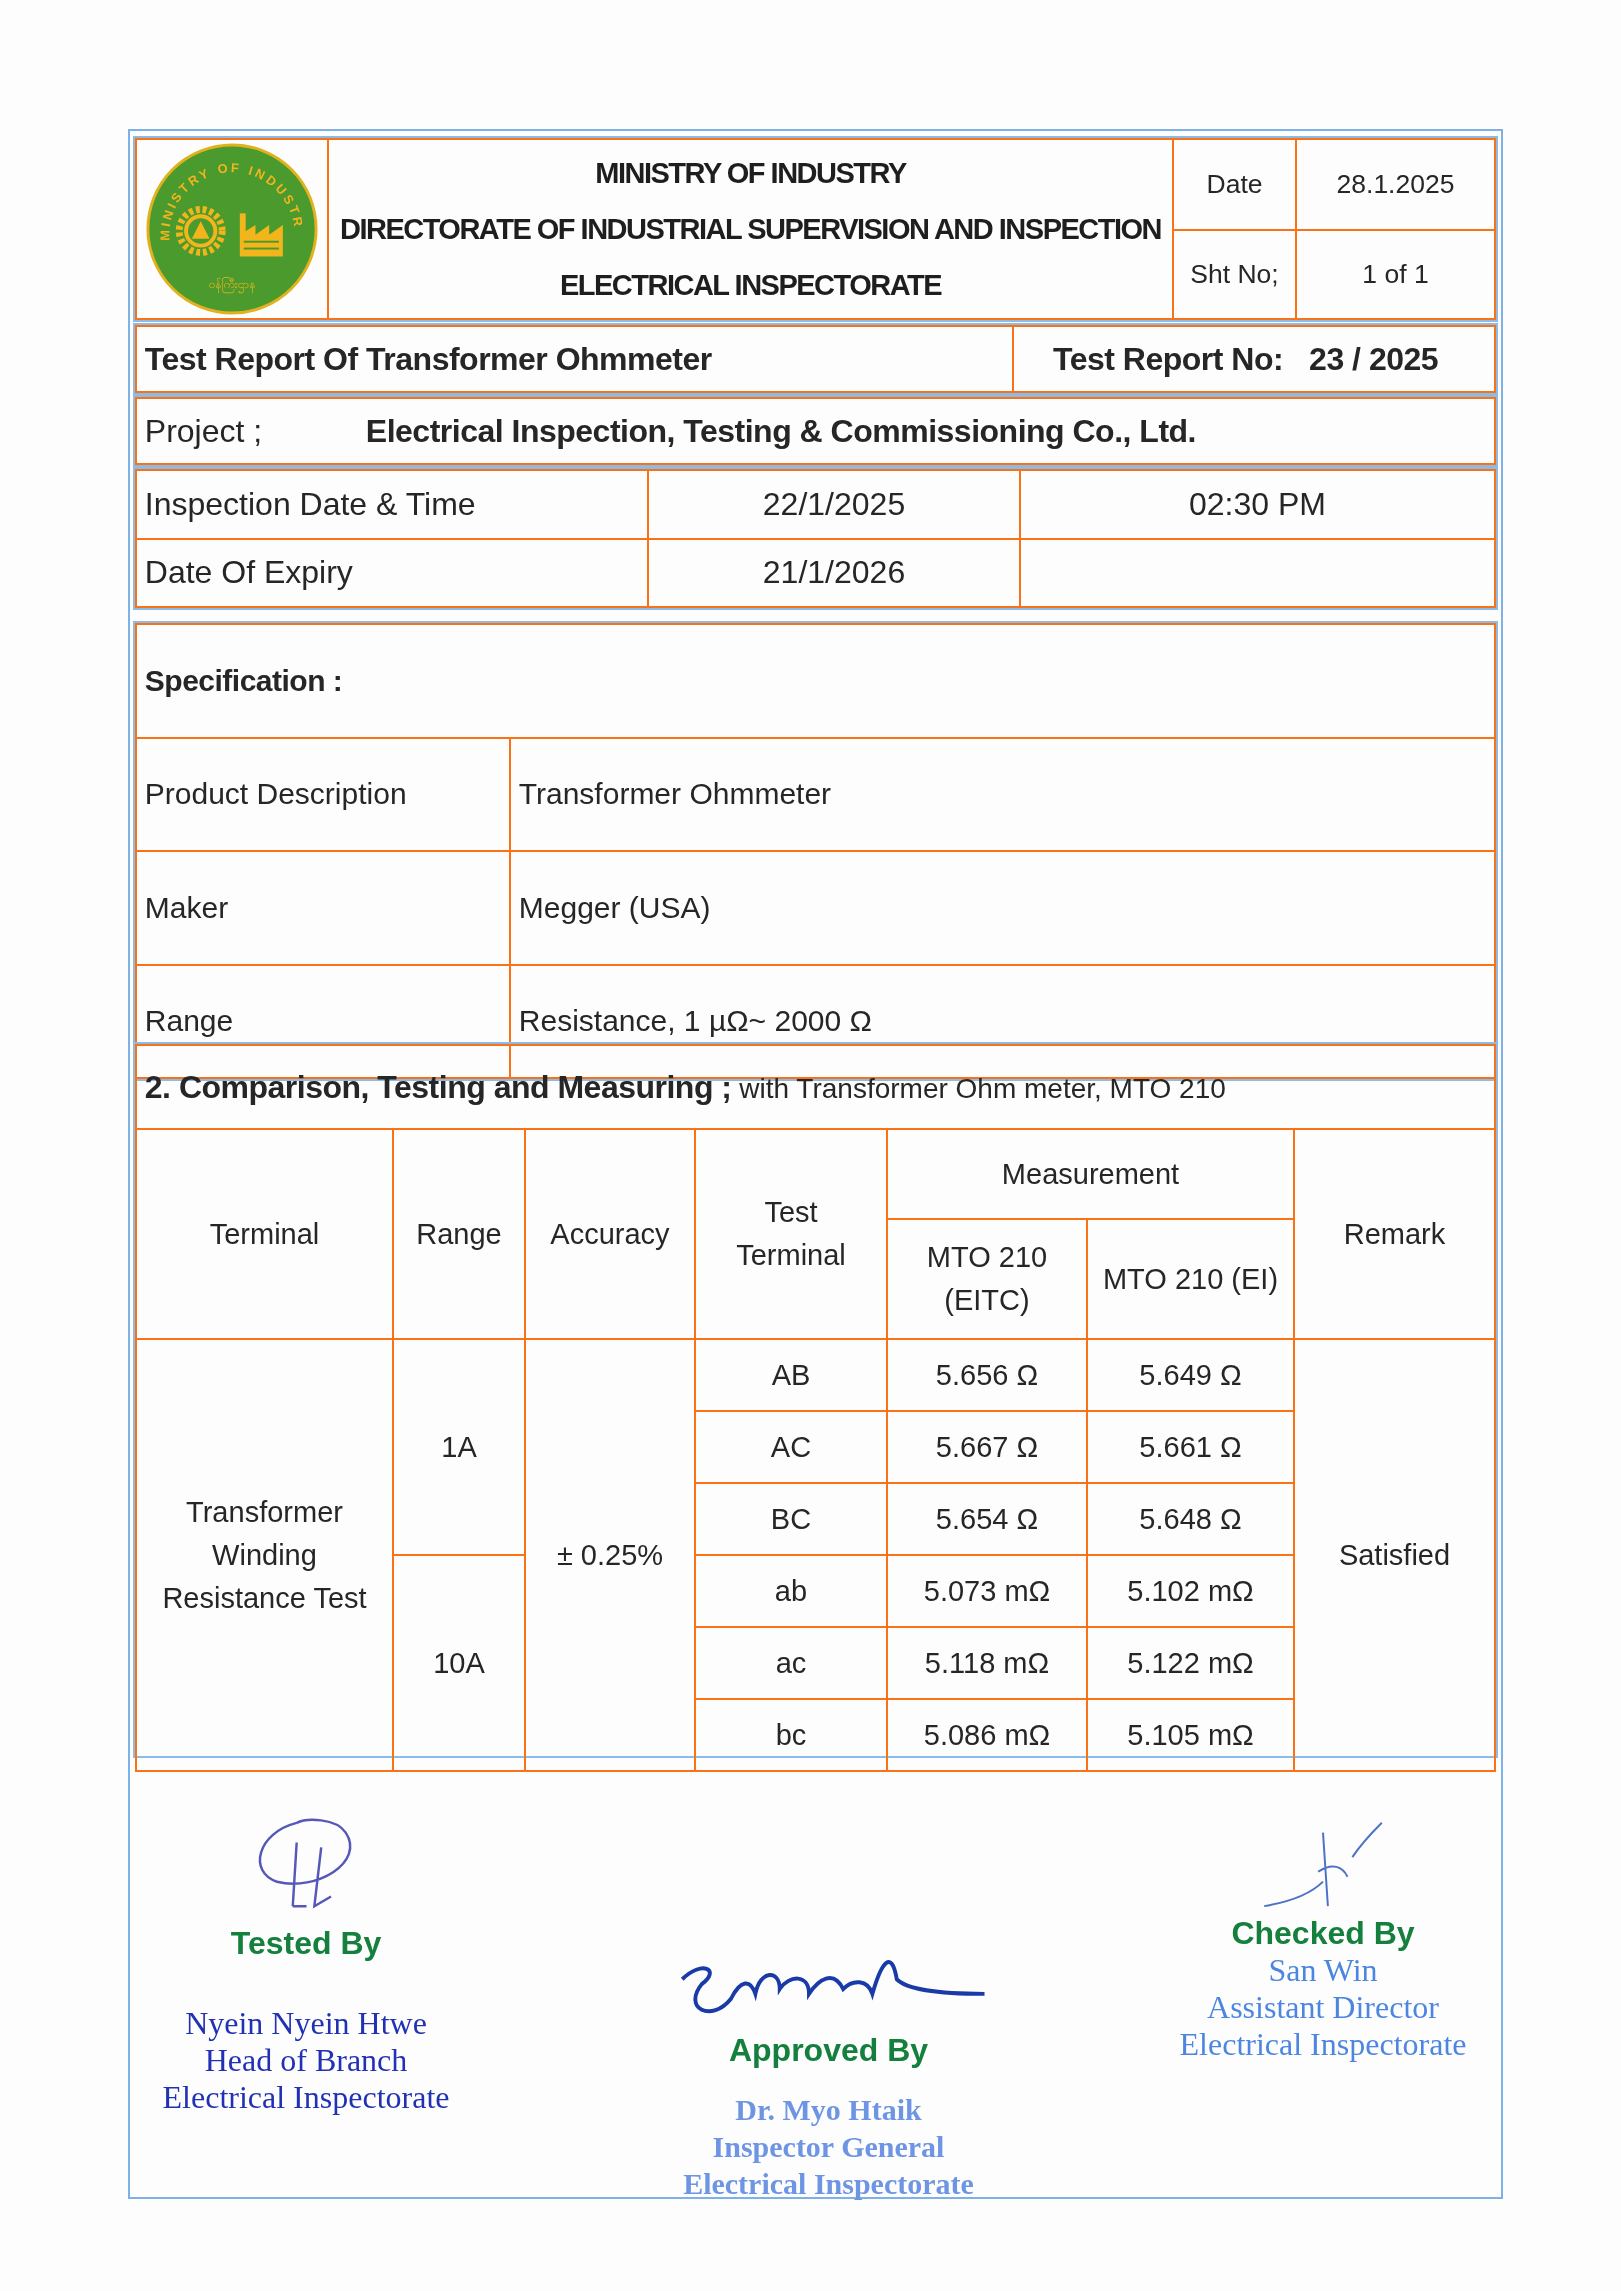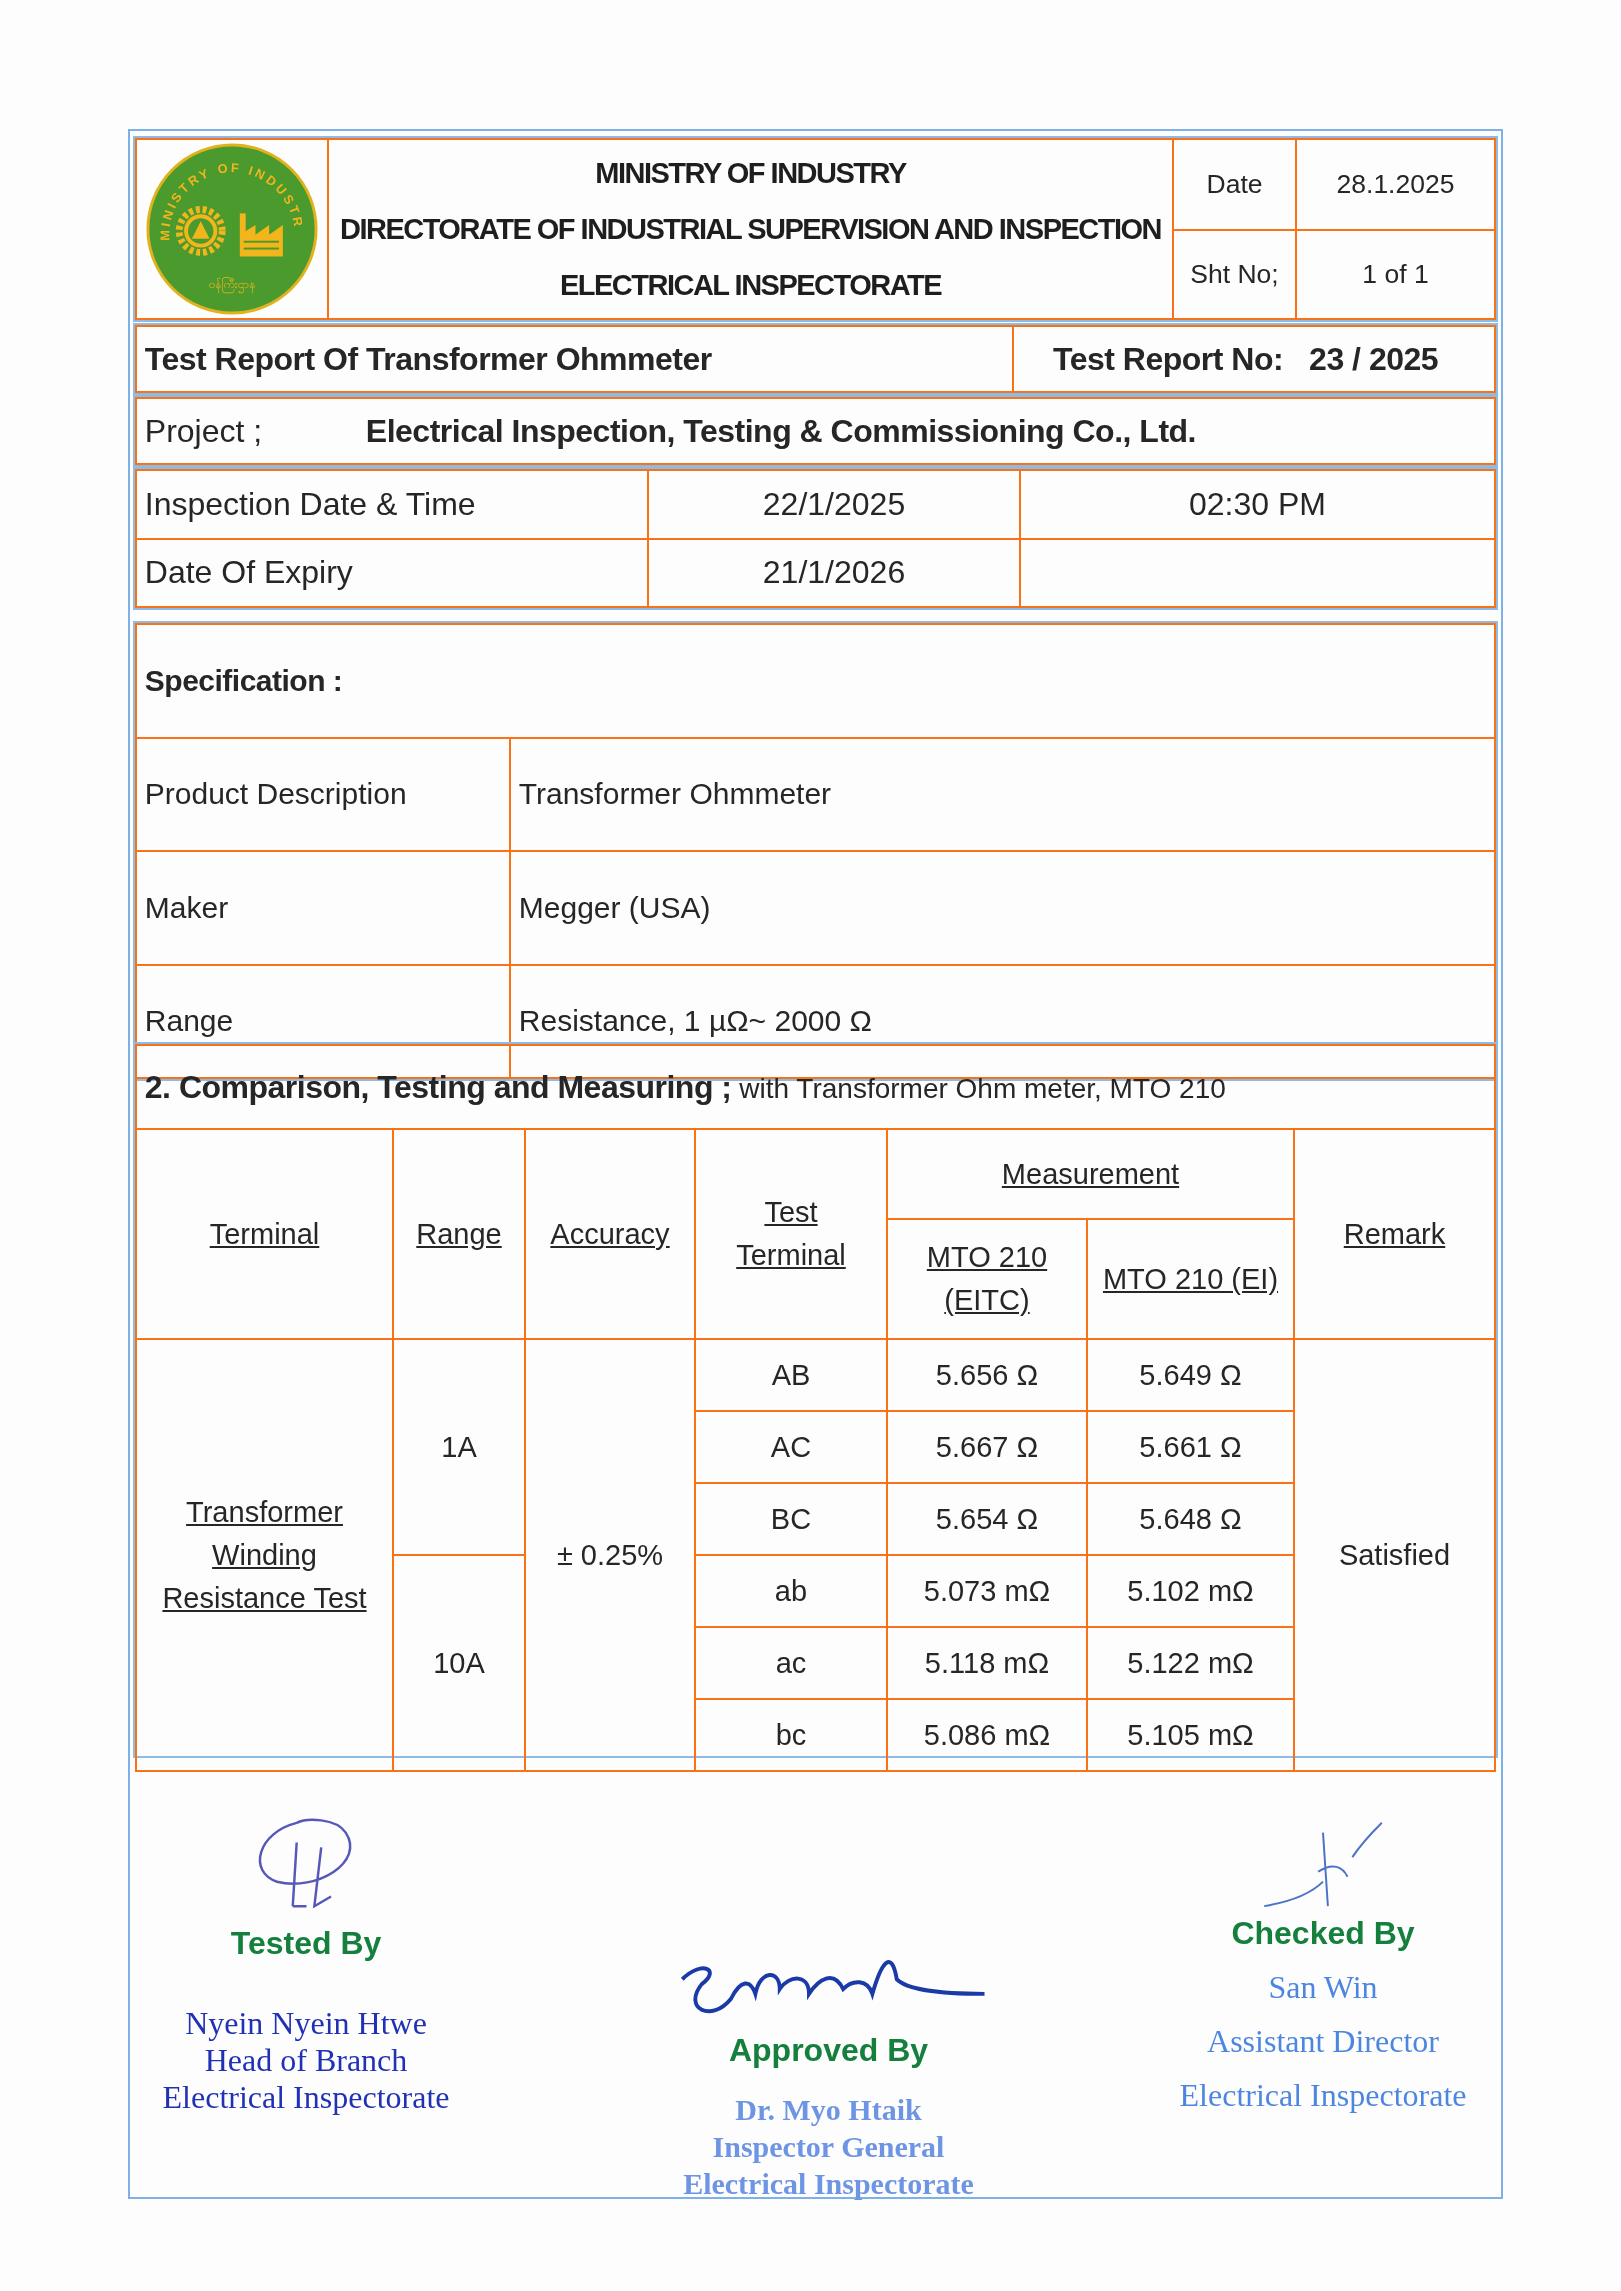--- a/index.html
+++ b/index.html
@@ -24,32 +24,32 @@
   
   .r1 { top: 323px; height: 72px; font-size: 32px; }
   .r2 { top: 395px; height: 72px; font-size: 32px; }
   .r3 { top: 467px; height: 143px; font-size: 32px; }
   .bold { font-weight: bold; letter-spacing: -0.5px; }
   .spec { top: 621px; height: 460px; font-size: 30px; }
   .spec td { height: 68px; }
   .sec2 { top: 1042px; height: 716px; }
   .sec2 .sechead { font-size: 32px; height: 82px; }
   .sec2 .sechead .small { font-size: 28px; font-weight: normal; }
-  .sec2 .th { font-size: 29px; text-align: center; line-height: 43px; text-decoration: underline; }
+  .sec2 .th { font-size: 29px; text-align: center; line-height: 43px; }
   .sec2 .td { font-size: 29px; text-align: center; height: 70px; }
   
   .sig { position: absolute; text-align: center; }
   .sig .role { font-weight: bold; font-size: 32px; color: #15803d; }
   .sig .line { font-family: "Liberation Serif", "DejaVu Serif", serif; font-size: 32px; line-height: 37px; }
   .tested { left: 110px; top: 1813px; width: 392px; }
   .tested .line { color: #2131b5; }
   .approved { left: 647px; top: 1950px; width: 363px; }
   .approved .line { color: #6e95e3; font-weight: bold; font-size: 30px; }
   .checked { left: 1137px; top: 1813px; width: 372px; }
-  .checked .line { color: #4c86e0; margin-top: 17px; }
+  .checked .line { color: #4c86e0; }
 </style>
 </head>
 <body>
 
 <div class="frame"></div>
 
 <div class="blk hdr">
   <table>
     <colgroup>
         <col style="width:192px">

